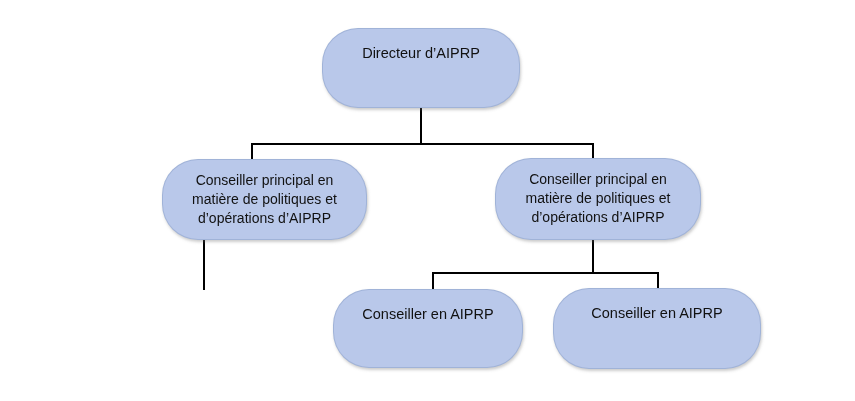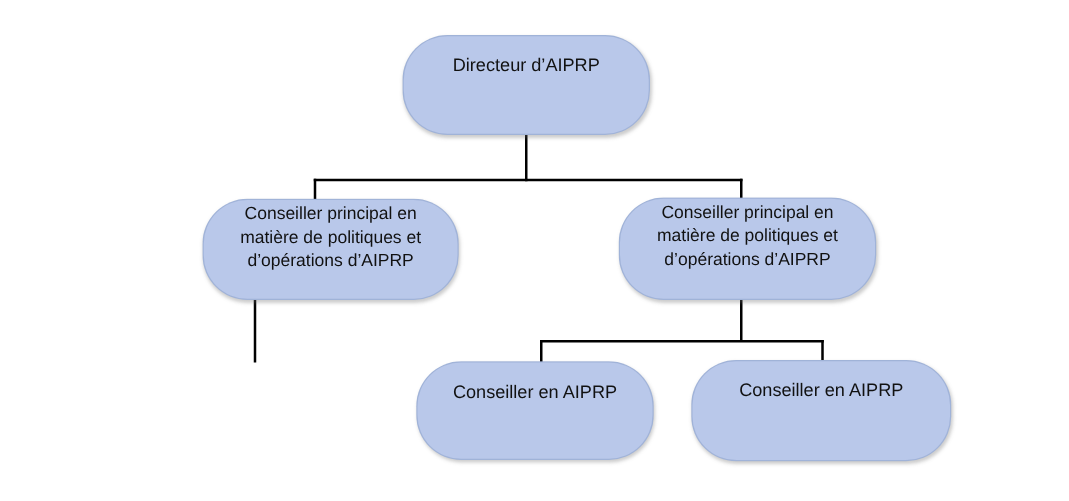--- a/index.html
+++ b/index.html
@@ -22,21 +22,21 @@
     border: 1px solid rgba(130, 152, 196, 0.45);
     border-radius: 36px;
     color: var(--node-text, #111111);
     font-size: 14.5px;
     line-height: 19px;
     text-align: center;
     padding: 15px 16px 0 16px;
     box-shadow: 1px 2px 3px rgba(110, 110, 110, 0.35);
   }
   .node.multi {
-    padding-top: 1px;
+    padding-top: 11px;
     font-size: 14px;
   }
   .n-director  { left: 322px; top: 28px;  width: 198px; height: 80px; }
   .n-sal       { left: 162px; top: 159px; width: 205px; height: 81px; }
   .n-sar       { left: 495px; top: 158px; width: 206px; height: 82px; }
   .n-agent     { left: 98px;  top: 289px; width: 200px; height: 79px; }
   .n-adv1      { left: 333px; top: 289px; width: 190px; height: 79px; }
   .n-adv2      { left: 553px; top: 288px; width: 208px; height: 81px; }
 
   .line {

